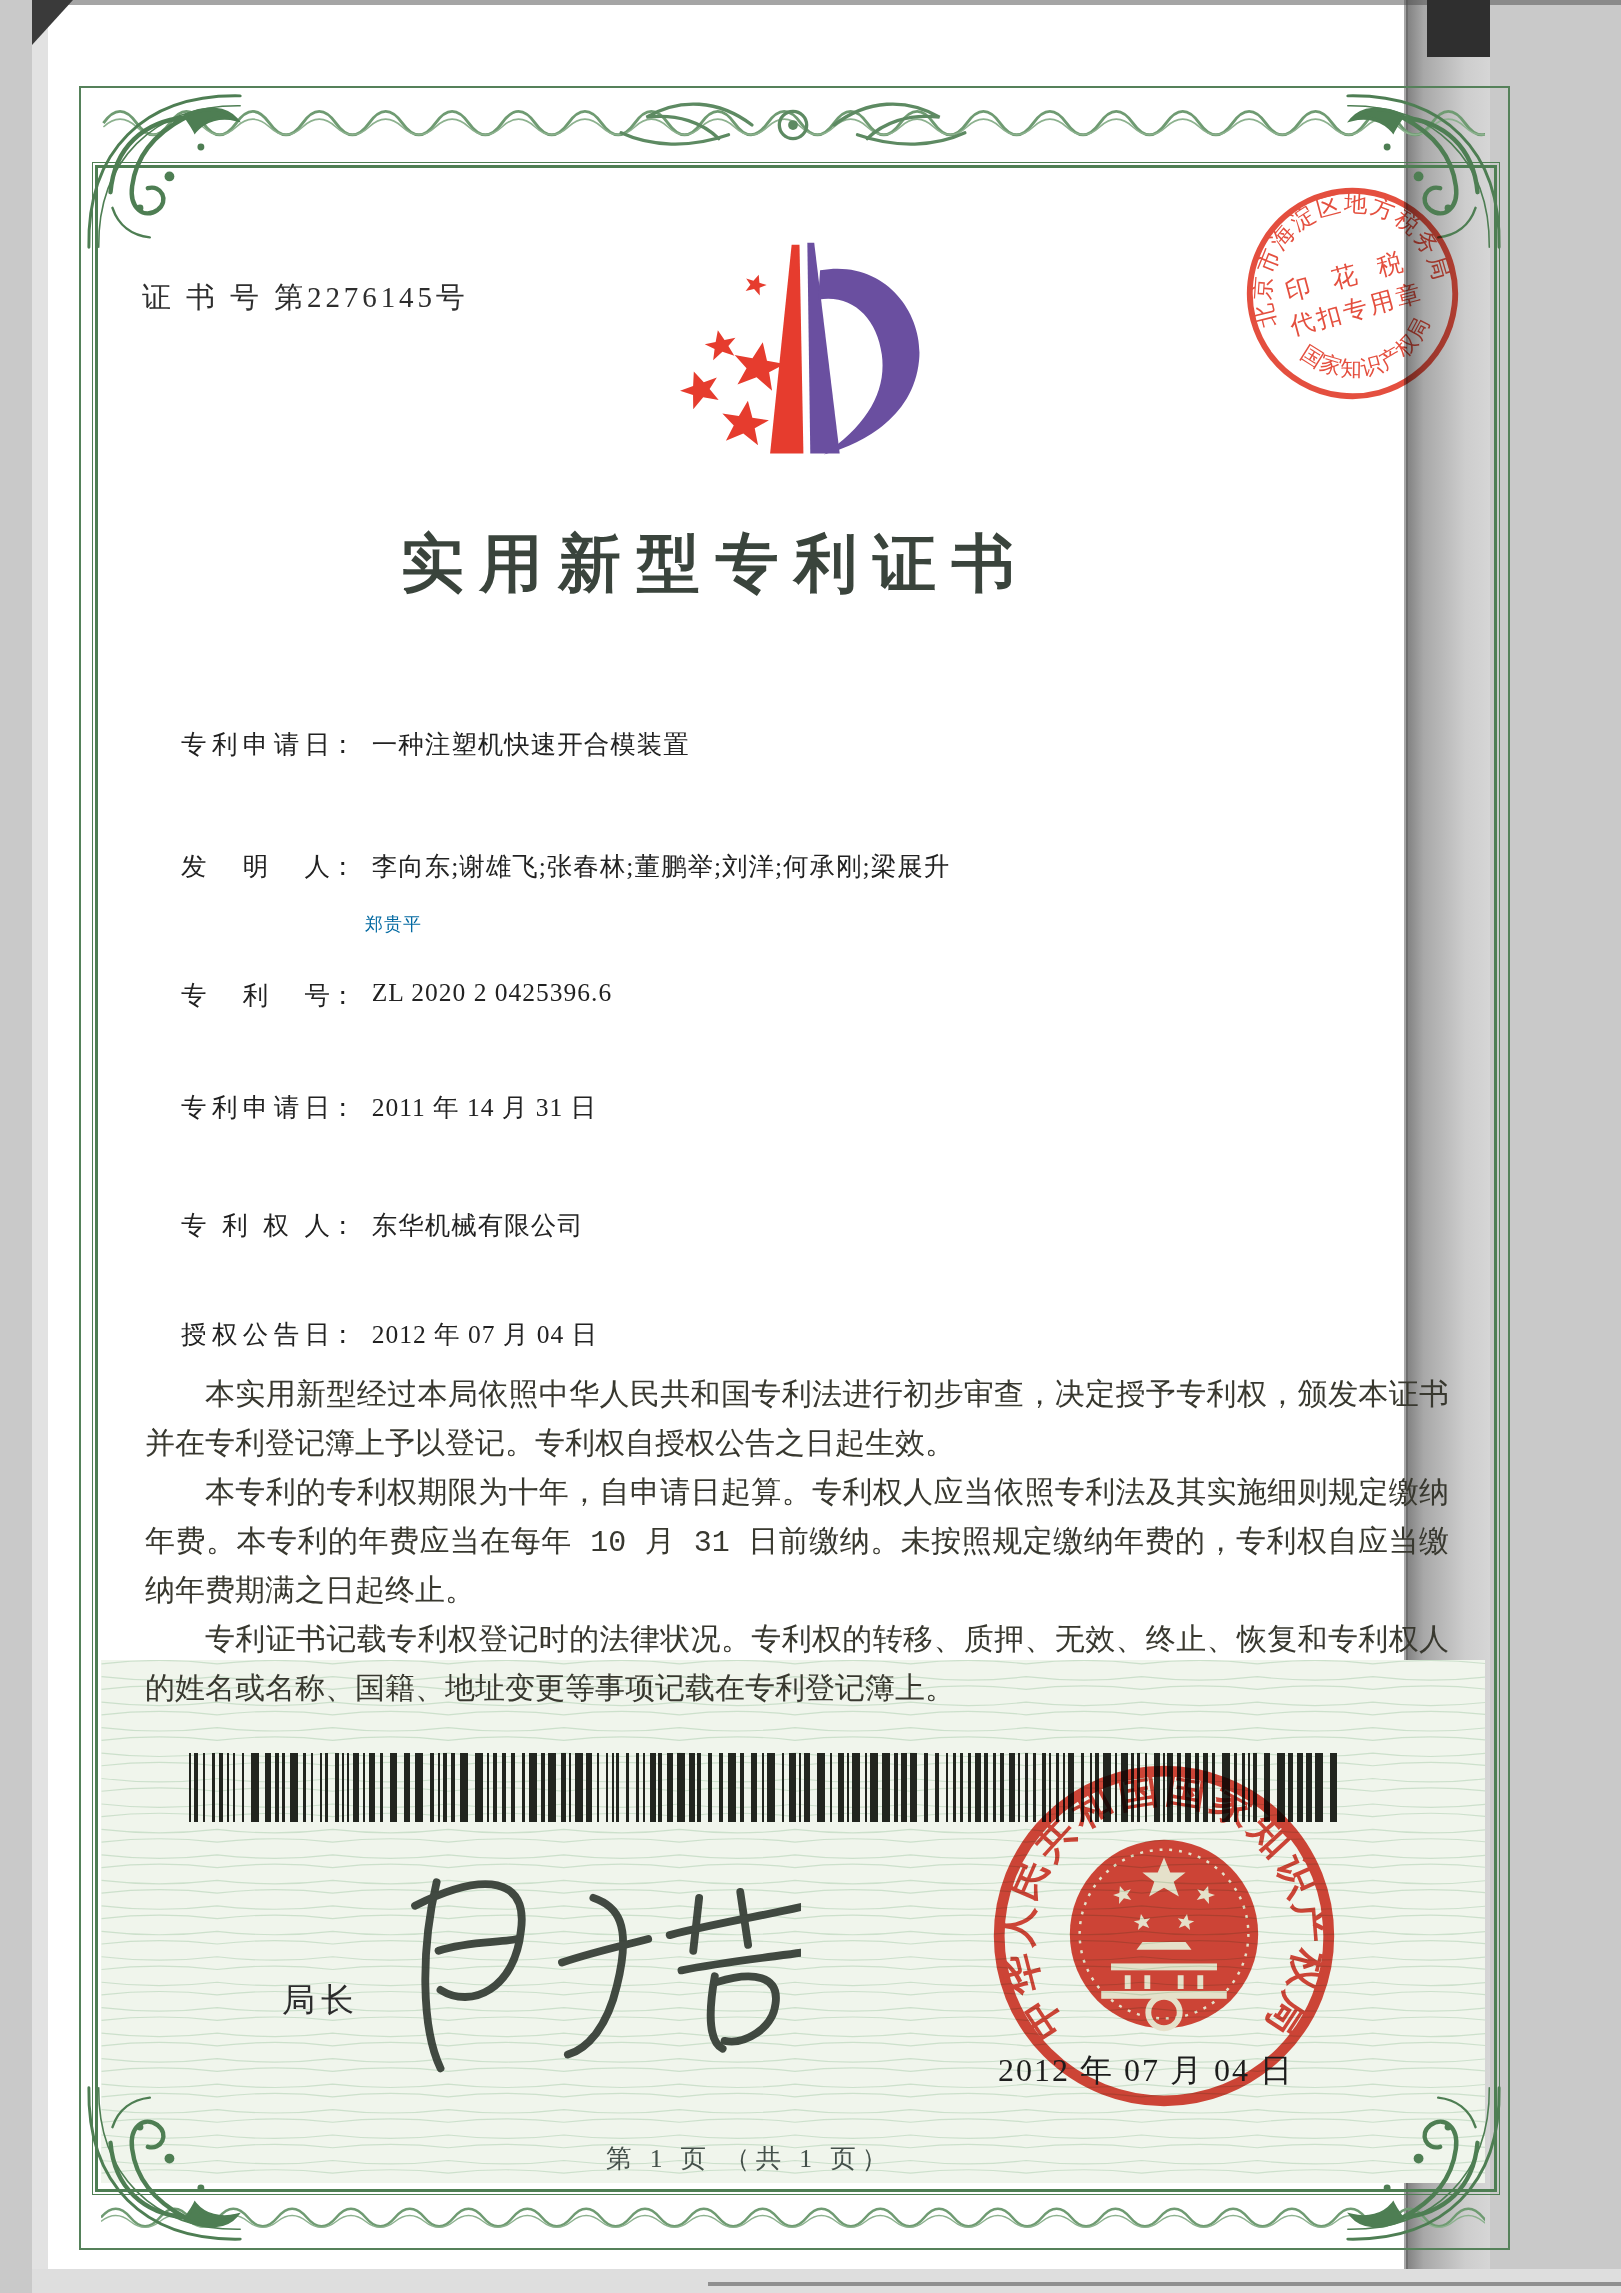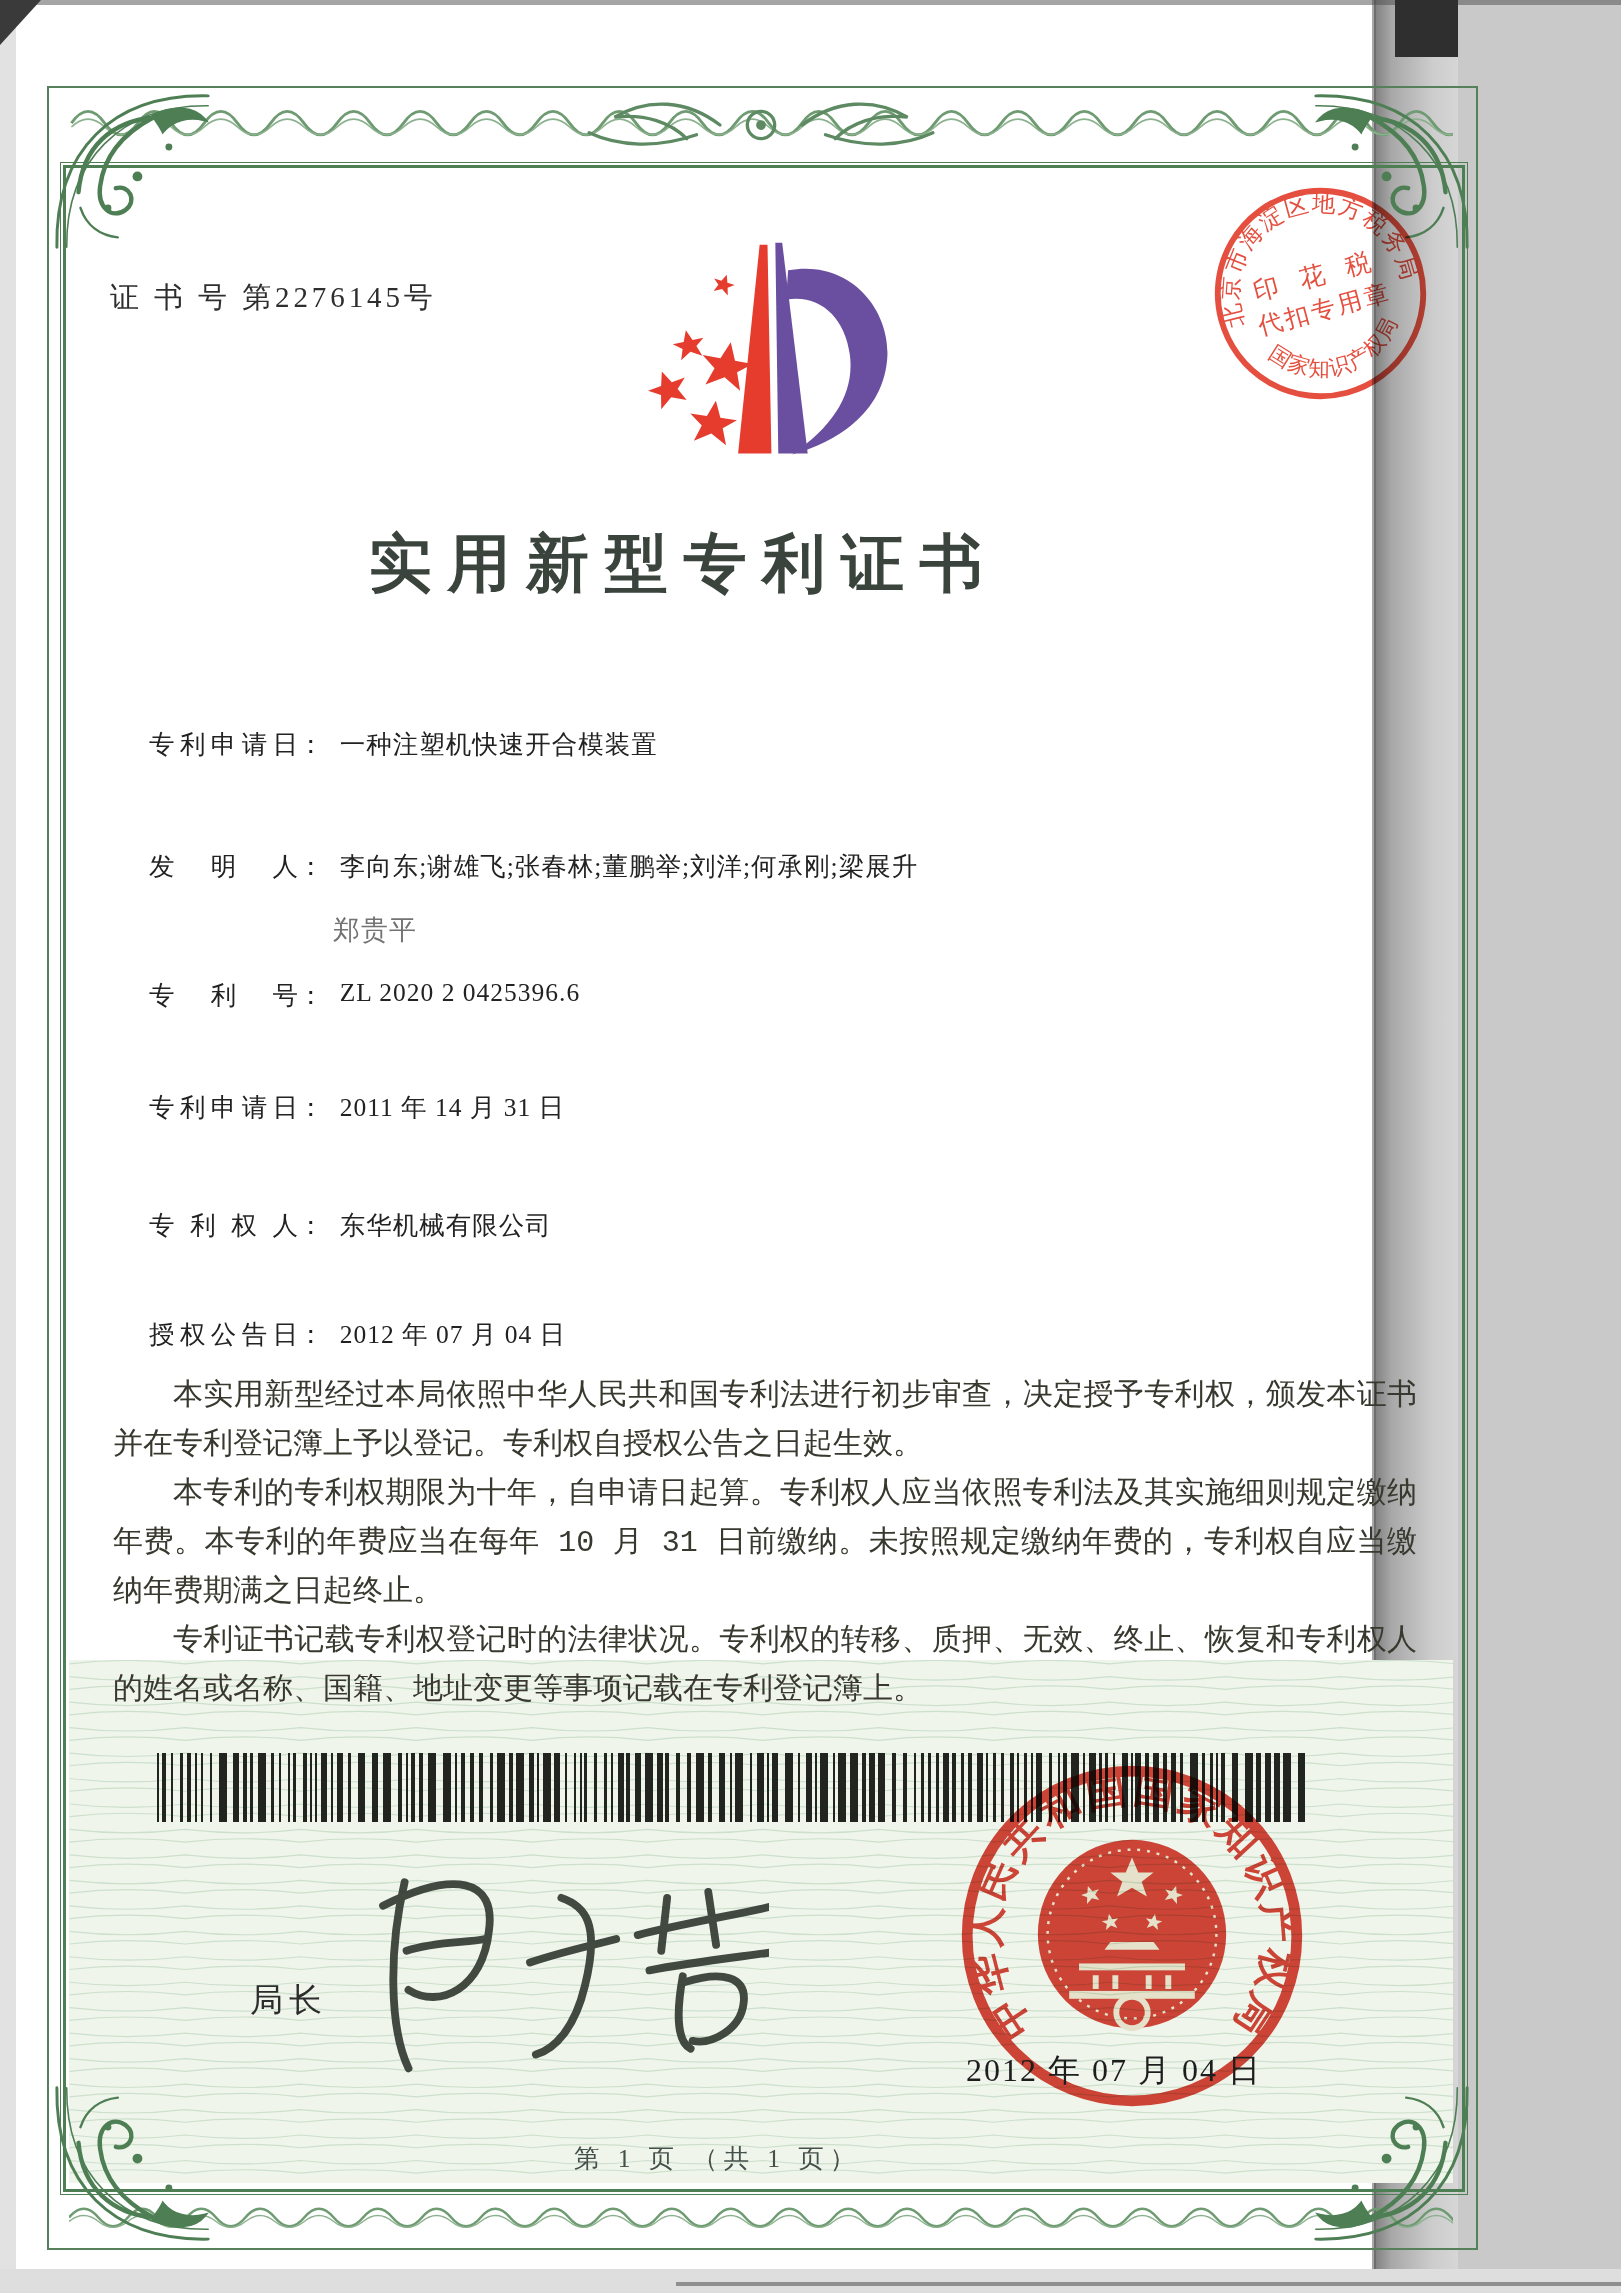--- a/index.html
+++ b/index.html
@@ -1,17 +1,17 @@
 <!DOCTYPE html>
 <html><head>
 <meta charset="utf-8">
 <style>
   html,body{margin:0;padding:0;width:1621px;height:2294px;background:#c9c9c9;overflow:hidden;
     font-family:"Liberation Serif","DejaVu Serif",serif;}
-  #stage{position:relative;width:1458px;height:2294px;background:#ffffff;}
+  #stage{position:relative;width:1458px;height:2294px;background:#ffffff;margin-left:32px;}
   
   .scan-right{position:absolute;right:0;top:0;width:84px;height:2294px;
     background:linear-gradient(90deg,#7e7e7e 0,#a8a8a8 17.6px,#cdcdcd 59px,#d6d6d6 100%);}
   .scan-right-line{position:absolute;right:82px;top:0;width:3.9px;height:2294px;background:#5f5f5f;opacity:.55;}
   .scan-left{position:absolute;left:0;top:0;width:15.7px;height:2294px;background:#e2e2e2;}
   .scan-top-left{position:absolute;left:0;top:0;width:41px;height:45px;background:#3a3a3a;
     clip-path:polygon(0 0,100% 0,0 100%);}
   .scan-top-right{position:absolute;right:0;top:0;width:63px;height:57px;background:#2f2f2f;}
   .scan-top-line{position:absolute;left:0;top:0;width:1621px;height:4.9px;background:#4b4b4b;opacity:.5;}
   .scan-bottom{position:absolute;left:0;bottom:0;width:1621px;height:25.5px;background:#dedede;}
@@ -25,21 +25,21 @@
     background:#f0f5ec;}
   .ornament{position:absolute;color:#6f9b72;}
   
   .cert-no{position:absolute;left:110px;top:278px;font-size:29px;letter-spacing:3.9px;color:#2e2e2e;}
   .doc-title{position:absolute;left:0;top:521px;width:1523px;text-align:center;
     transform:translateX(-78px);font-size:63px;letter-spacing:15.7px;color:#3a443c;font-weight:600;}
   .field{position:absolute;left:149px;font-size:25.5px;color:#222;white-space:nowrap;}
   .flabel{display:inline-block;width:149px;text-align:justify;text-align-last:justify;vertical-align:top;}
   .fcolon{display:inline-block;vertical-align:top;}
   .fvalue{display:inline-block;margin-left:9.8px;vertical-align:top;letter-spacing:1px;}
-  .field-line2{position:absolute;left:333px;font-size:27px;color:#737373;letter-spacing:1px;}
+  .field-line2{position:absolute;left:333px;font-size:18px;color:#0369a1;letter-spacing:1px;}
   .body-text{position:absolute;left:113px;top:1372px;width:1304px;font-size:30px;line-height:49px;
     color:#38382f;text-align:justify;}
   .body-text p{margin:0;text-indent:2em;font-family:Liberation Mono, monospace;}
   .barcode{position:absolute;left:157px;top:1753px;width:1166px;height:73px;display:flex;align-items:flex-start;}
   .barcode .bar{height:69px;background:#22251f;}
   .sig-title{position:absolute;left:250px;top:1978px;font-size:33px;color:#2c2c2c;letter-spacing:5.9px;}
   .sig-svg{position:absolute;left:338px;top:1841px;}
   .seal-date{position:absolute;left:966px;top:2049px;font-size:32px;letter-spacing:2px;color:#1d1d1d;z-index:6;}
   .page-footer{position:absolute;left:0;top:2141px;width:1523px;text-align:center;
     transform:translateX(-44px);font-size:25.5px;letter-spacing:5.9px;color:#44504a;}

